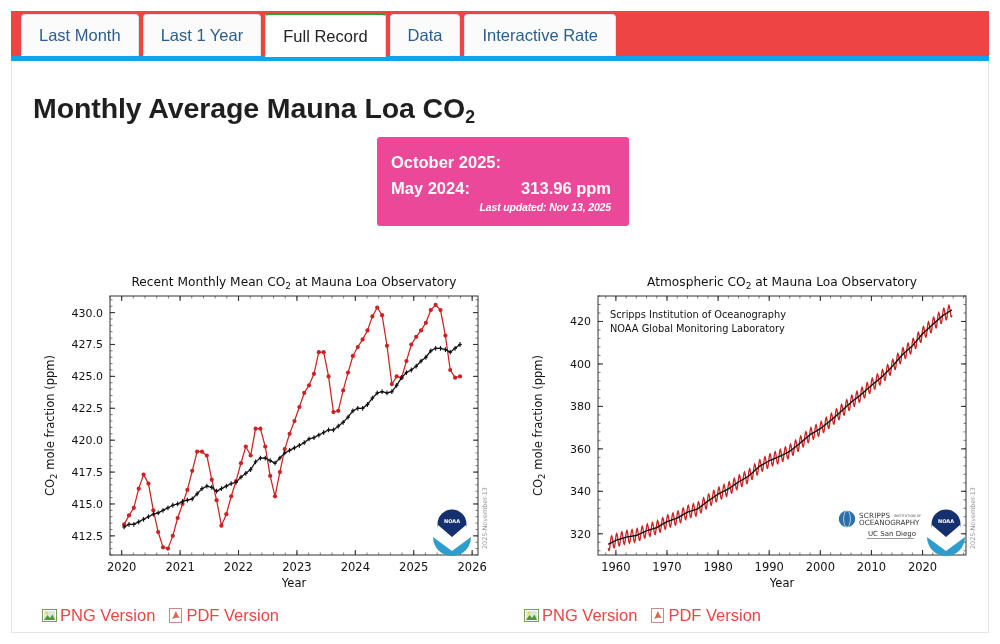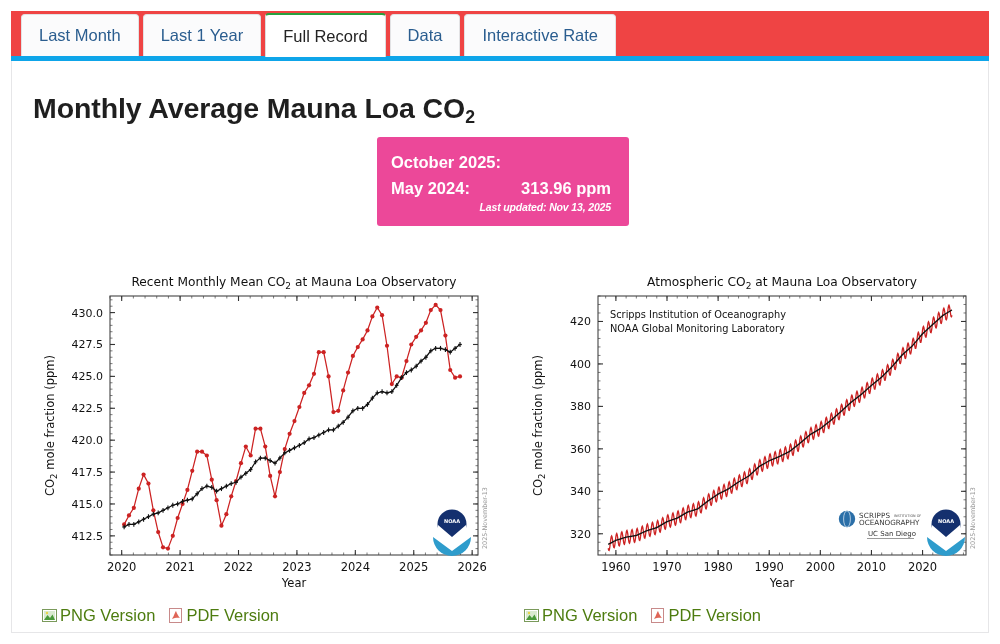--- a/index.html
+++ b/index.html
@@ -81,21 +81,21 @@
   
   .figure { position: absolute; top: 212px; }
   .figure.left  { left: 20px;  width: 460px; }
   .figure.right { left: 508px; width: 460px; }
   .fig-svg { display: block; }
 
   .links { position: absolute; top: 545px; font-size: 16.5px; color: #2a5d8f; display: flex; gap: 13px; }
   .links.left  { left: 30px; }
   .links.right { left: 512px; }
   .dl { display: flex; align-items: center; gap: 3px; cursor: pointer; }
-  .dl-label { color: #4d7c0f; }
+  .dl-label { color: #ef4444; }
   .ico { width: 15px; height: 15px; display: inline-block; }
 
   text { font-family: "DejaVu Sans", sans-serif; }
 </style>
 </head>
 <body>
 
 <div id="page">
 
   <div class="tabstrip" id="tabstrip">

